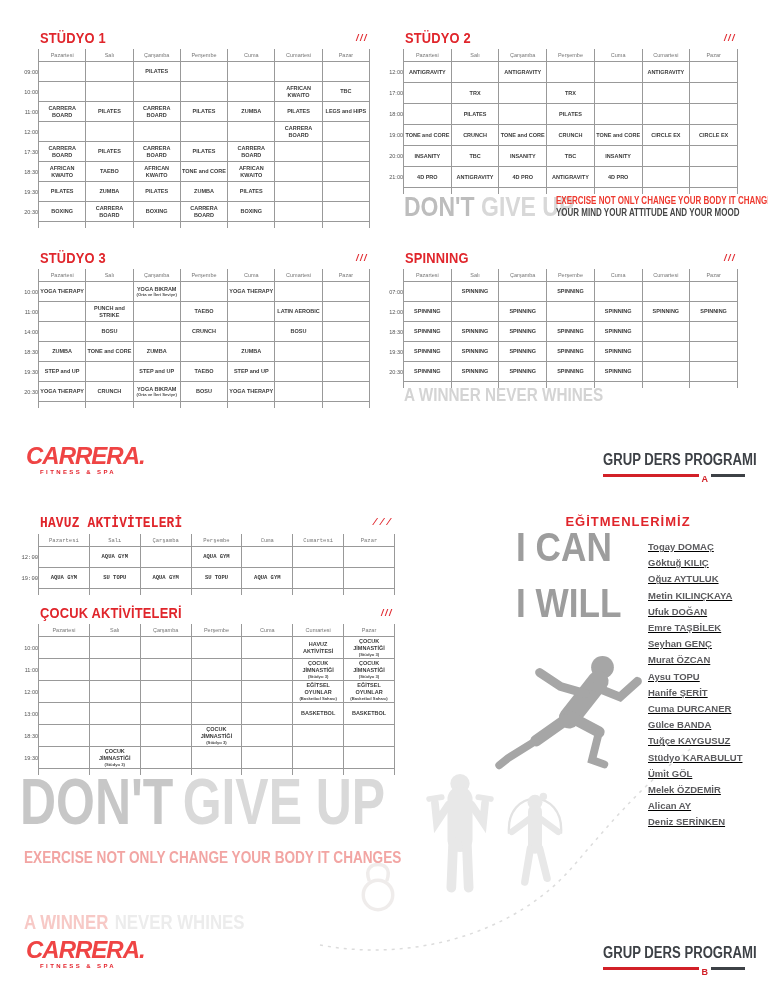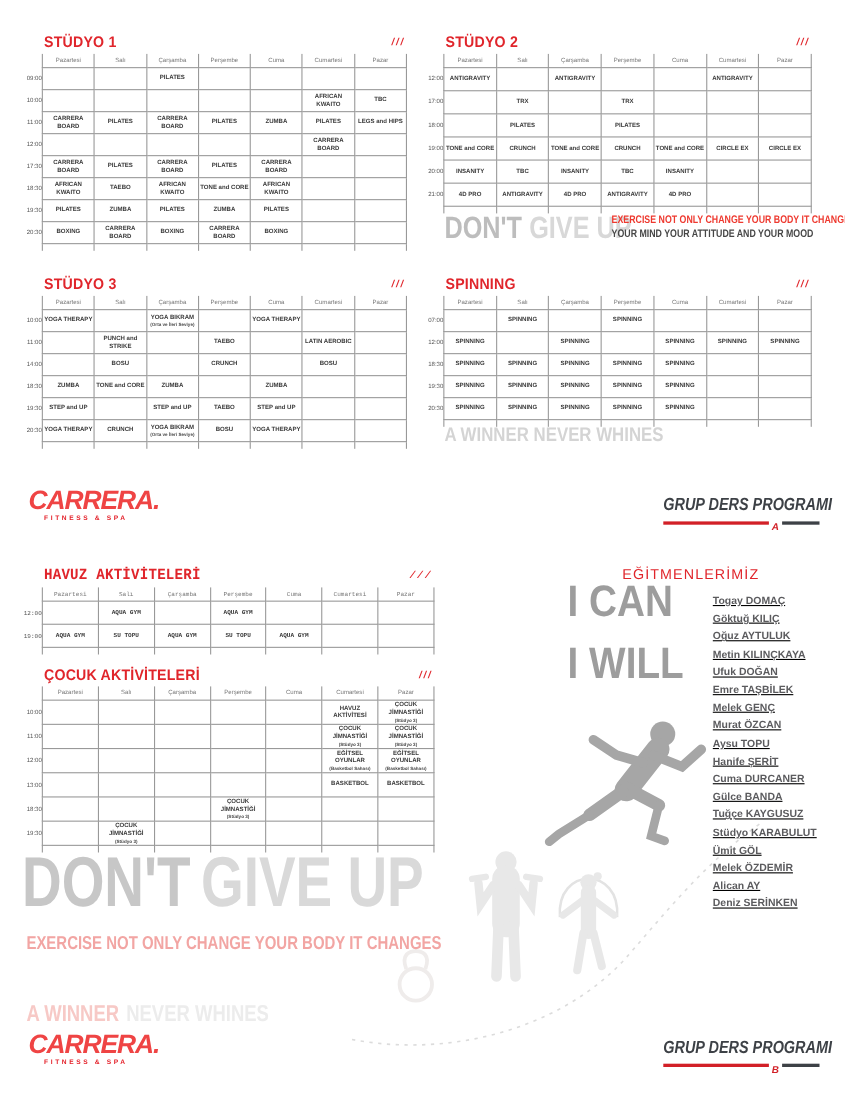--- a/index.html
+++ b/index.html
@@ -40,30 +40,30 @@
   .dont-big .b{color:#c7c7c7;}
   .dont-big .l{color:#d9d9d9;margin-left:12px;}
   .exercise-big{font-size:17px;font-weight:bold;color:#f2a5a3;transform:scaleX(.8);}
   .winner-big{font-size:21px;font-weight:bold;transform:scaleX(.8);}
   .winner-big .accent{color:#f7c9c6;}
   .winner-big .light{color:#ececec;margin-left:8px;}
 
   
   .carrera-name{font-size:24px;font-weight:bold;font-style:italic;color:#ef4444;letter-spacing:-1px;line-height:1;}
   .carrera-tag{font-size:6px;font-weight:bold;letter-spacing:2.4px;color:#e4212a;margin:1px 0 0 14px;}
-  .badge{width:142px;font-style:italic;}
+  .badge{width:142px;}
   .badge-title{font-size:16px;font-weight:bold;color:#3d4146;line-height:1;transform:scaleX(.82);
                transform-origin:0 50%;white-space:nowrap;}
   .badge-bar{display:flex;align-items:center;gap:3px;margin-top:3px;}
   .bar-red{height:3px;background:#d22027;flex:1;}
   .bar-dark{height:3px;background:#3d4146;width:34px;}
   .badge-letter{color:#d22027;font-weight:bold;font-size:9px;line-height:1;transform:translateY(4px);}
 
   
-  .trainers-title{width:180px;text-align:center;color:#e0252b;font-weight:normal;font-size:13px;letter-spacing:1px;}
+  .trainers-title{width:180px;text-align:center;color:#e0252b;font-weight:bold;font-size:13px;letter-spacing:1px;}
   .ican{font-size:40px;font-weight:bold;color:#9d9d9d;line-height:1;transform:scaleX(.88);}
   .trainer{font-size:9.5px;font-weight:bold;color:#5b5b5e;line-height:16.2px;white-space:nowrap;}
 </style>
 </head>
 <body>
 
 <div class="page">
 
   <svg class="abs" style="left:468px;top:648px;width:185px;height:140px;" viewBox="0 0 200 160">
     <circle cx="148" cy="22" r="13" fill="#a6a6a6"></circle>
@@ -707,21 +707,21 @@
   <div class="abs trainers-title" style="left:538px;top:514px;">EĞİTMENLERİMİZ</div>
   <div class="abs cond ican" style="left:516px;top:527px;">I CAN</div>
   <div class="abs cond ican" style="left:516px;top:583px;">I WILL</div>
   <div class="abs" style="left:648px;top:539px;text-decoration:underline;">
       <div class="trainer">Togay DOMAÇ</div>
       <div class="trainer">Göktuğ KILIÇ</div>
       <div class="trainer">Oğuz AYTULUK</div>
       <div class="trainer">Metin KILINÇKAYA</div>
       <div class="trainer">Ufuk DOĞAN</div>
       <div class="trainer">Emre TAŞBİLEK</div>
-      <div class="trainer">Melek GENÇ</div>
+      <div class="trainer">Seyhan GENÇ</div>
       <div class="trainer">Murat ÖZCAN</div>
       <div class="trainer">Aysu TOPU</div>
       <div class="trainer">Hanife ŞERİT</div>
       <div class="trainer">Cuma DURCANER</div>
       <div class="trainer">Gülce BANDA</div>
       <div class="trainer">Tuğçe KAYGUSUZ</div>
       <div class="trainer">Stüdyo KARABULUT</div>
       <div class="trainer">Ümit GÖL</div>
       <div class="trainer">Melek ÖZDEMİR</div>
       <div class="trainer">Alican AY</div>

